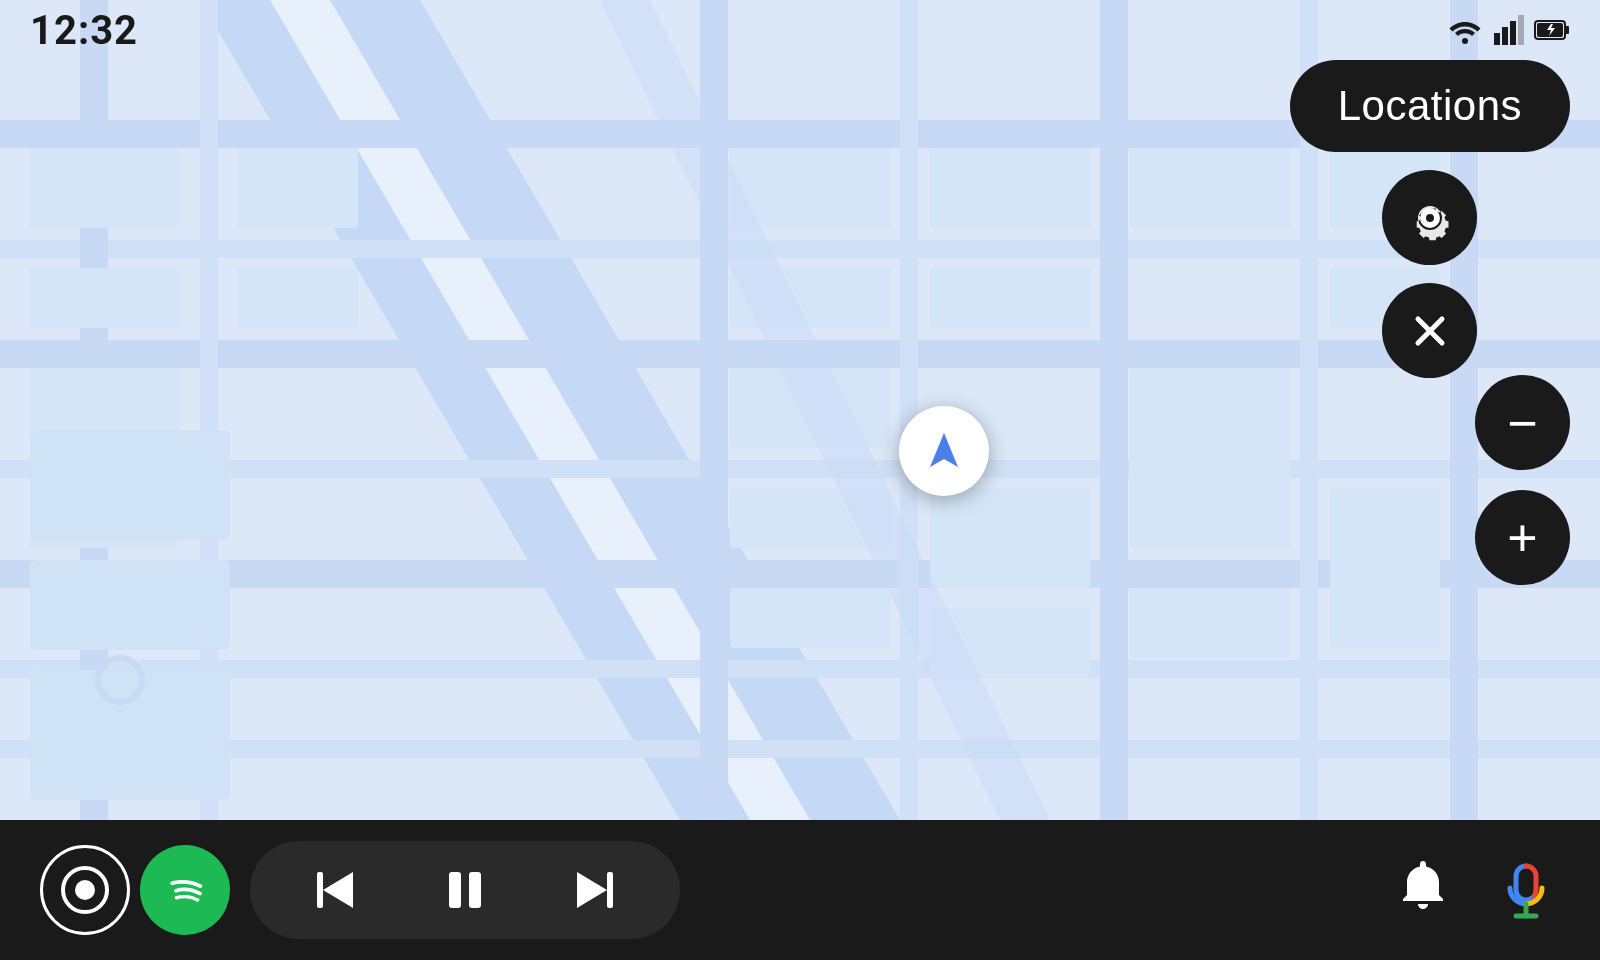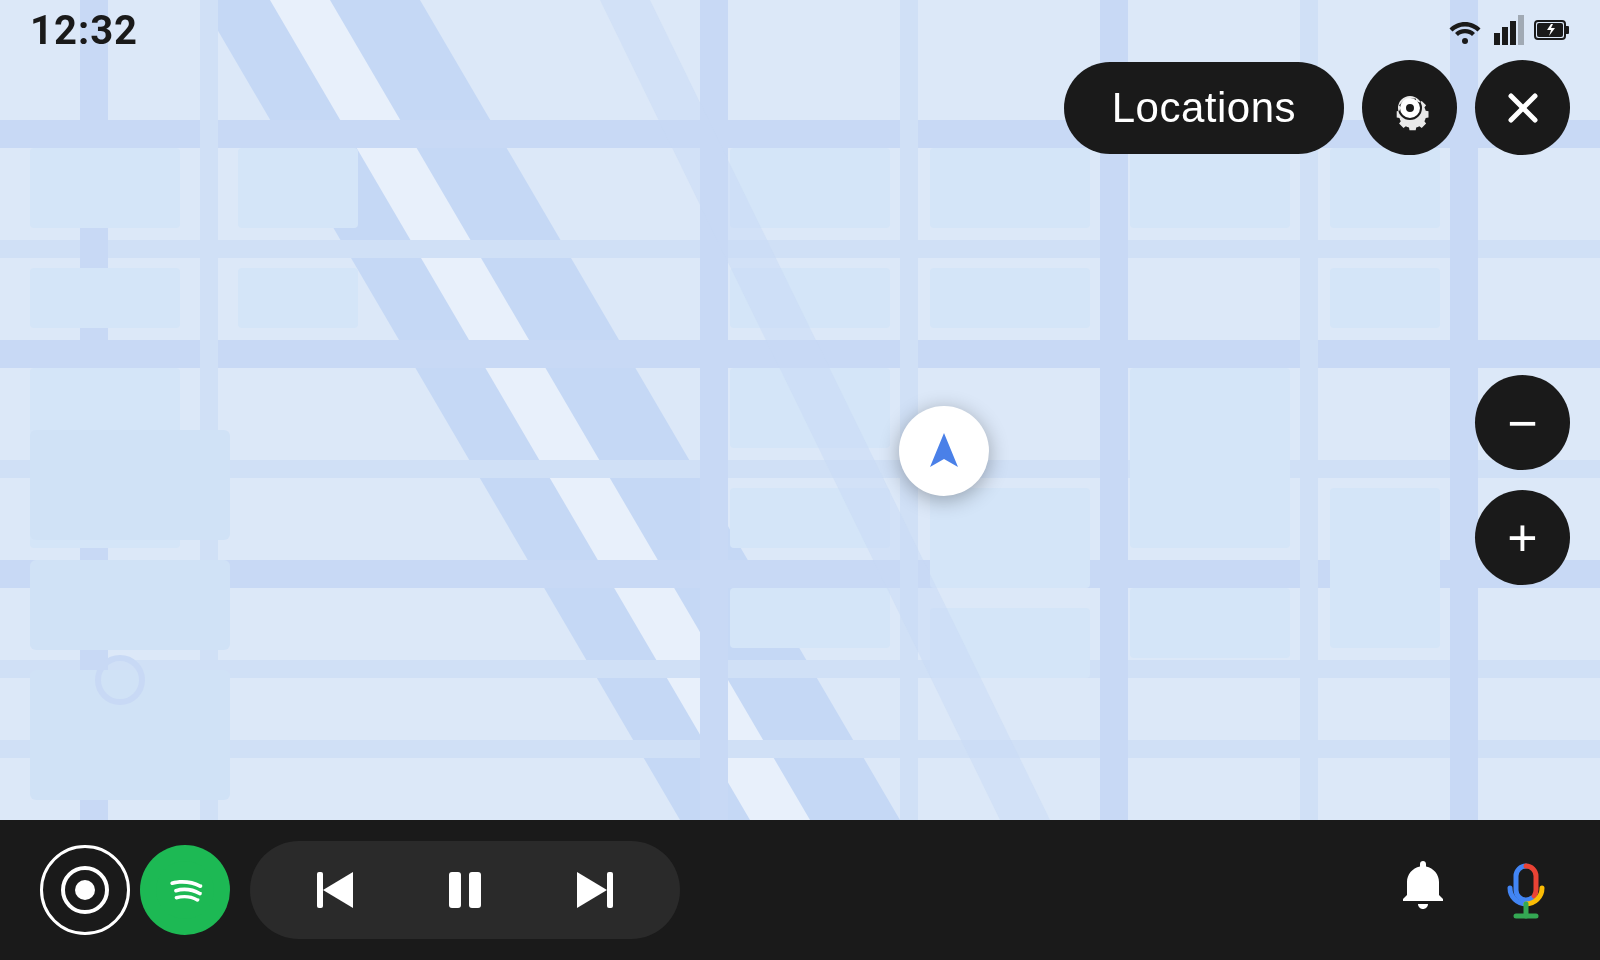--- a/index.html
+++ b/index.html
@@ -57,20 +57,21 @@
 
     
     #top-controls {
       position: absolute;
       top: 60px;
       right: 30px;
       display: flex;
       align-items: center;
       gap: 18px;
       z-index: 10;
+      flex-direction: column;
     }
 
     #locations-btn {
       background: #1a1a1a;
       color: #fff;
       border: none;
       border-radius: 50px;
       padding: 22px 48px;
       font-size: 42px;
       font-weight: 500;

